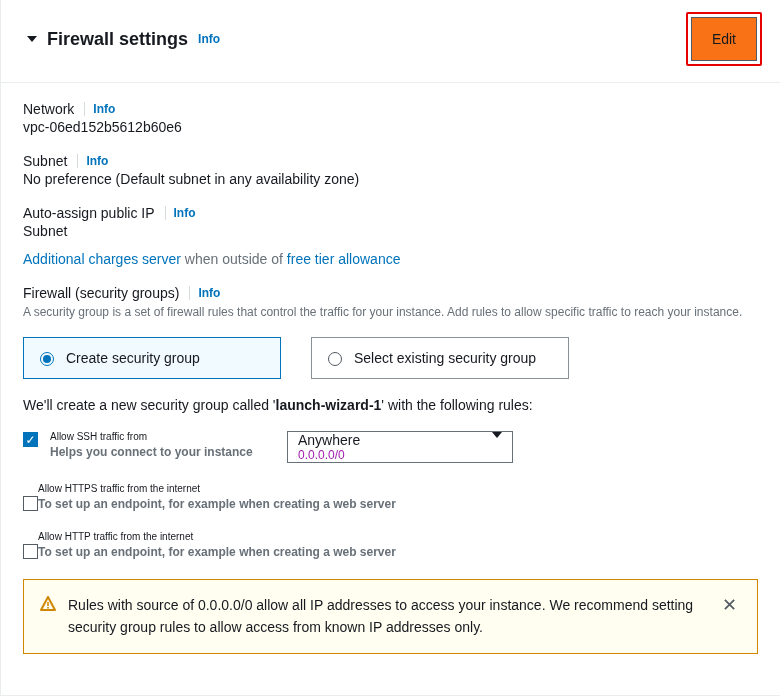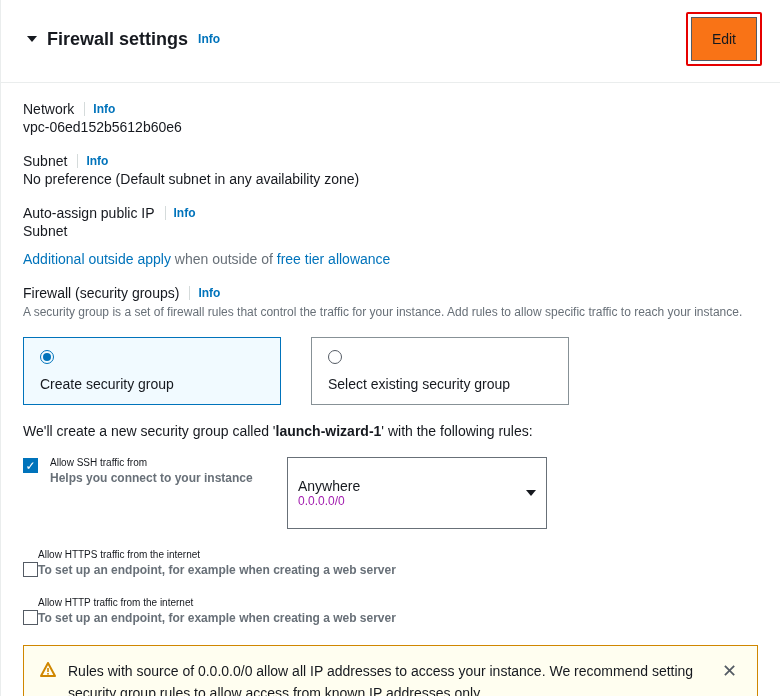--- a/index.html
+++ b/index.html
@@ -36,22 +36,22 @@
     .body { padding: 18px 22px; }
     .field-label { font-size: 14px; color: #16191f; margin-bottom: 2px; display: flex; align-items: center; }
     .field-label .lbl { }
     .field-value { font-size: 14px; color: #16191f; margin-bottom: 18px; }
     .desc { font-size: 12px; color: #687078; margin-top: 2px; margin-bottom: 16px; line-height: 1.5; }
     .link { color: #0073bb; cursor: pointer; }
     .charges-line { margin-bottom: 18px; font-size: 14px; }
     .charges-line .mid { color: #687078; }
     .radio-row { display: flex; gap: 30px; margin-bottom: 18px; }
     .radio-card {
-      border: 1px solid #879196; padding: 12px 16px; display: flex; align-items: flex-start; gap: 12px;
-      cursor: pointer; font-size: 14px; min-width: 258px; flex-direction: column;
+      border: 1px solid #879196; padding: 12px 16px; display: flex; align-items: flex-end; gap: 12px;
+      cursor: pointer; font-size: 14px; min-width: 258px;
     }
     .radio-card.selected { border: 1px solid #0073bb; background: #f1faff; }
     .radio-circle {
       width: 14px; height: 14px; border: 1px solid #545b64; border-radius: 50%;
       display: flex; align-items: center; justify-content: center; flex-shrink: 0;
     }
     .radio-card.selected .radio-circle { border-color: #0073bb; }
     .radio-dot { width: 8px; height: 8px; background: #0073bb; border-radius: 50%; }
     .sg-note { font-size: 14px; margin-bottom: 18px; }
     .sg-note .bold { font-weight: 700; }
@@ -62,22 +62,22 @@
       display: flex; align-items: center; justify-content: center; margin-top: 1px;
     }
     .checkbox.checked { background: #0073bb; border-color: #0073bb; }
     .checkmark { color: #fff; font-size: 12px; line-height: 1; }
     .check-content { flex: 1; }
     .check-label { font-size: 10px; }
     .check-desc { font-size: 12px; color: #687078; margin-top: 3px; font-weight: bold; }
     .ssh-row { display: flex; align-items: flex-start; gap: 12px; }
     .ssh-left { display: flex; gap: 12px; align-items: flex-start; width: 252px; }
     .dropdown {
-      border: 1px solid #687078; padding: 20px 10px; width: 260px; cursor: pointer;
-      display: flex; justify-content: space-between; align-items: center;
+      border: 1px solid #687078; padding: 0 10px; width: 226px; cursor: pointer;
+      display: flex; justify-content: space-between; align-items: flex-start;
     }
     .dropdown-inner { display: flex; flex-direction: column; }
     .drop-main { font-size: 14px; }
     .drop-sub { font-size: 12px; color: #a21caf; }
     .drop-caret { width: 0; height: 0; border-left: 5px solid transparent; border-right: 5px solid transparent; border-top: 6px solid #16191f; }
     .warning {
       border: 1px solid #d08700; background: #fffef0;
       padding: 14px 16px; display: flex; align-items: flex-start; gap: 12px;
       margin-top: 10px;
     }
@@ -117,21 +117,21 @@
     <div class="field-value">No preference (Default subnet in any availability zone)</div>
 
     <div class="field-label">
       <span class="lbl">Auto-assign public IP</span>
       <span class="info-sep"></span>
       <span class="info-link">Info</span>
     </div>
     <div class="field-value" style="margin-bottom:12px;">Subnet</div>
 
     <div class="charges-line">
-      <span class="link">Additional outside apply</span><span class="mid"> when outside of </span><span class="link">free tier allowance</span>
+      <span class="link">Additional charges server</span><span class="mid"> when outside of </span><span class="link">free tier allowance</span>
     </div>
 
     <div class="field-label">
       <span class="lbl">Firewall (security groups)</span>
       <span class="info-sep"></span>
       <span class="info-link">Info</span>
     </div>
     <div class="desc">A security group is a set of firewall rules that control the traffic for your instance. Add rules to allow specific traffic to reach your instance.</div>
 
     <div class="radio-row">

